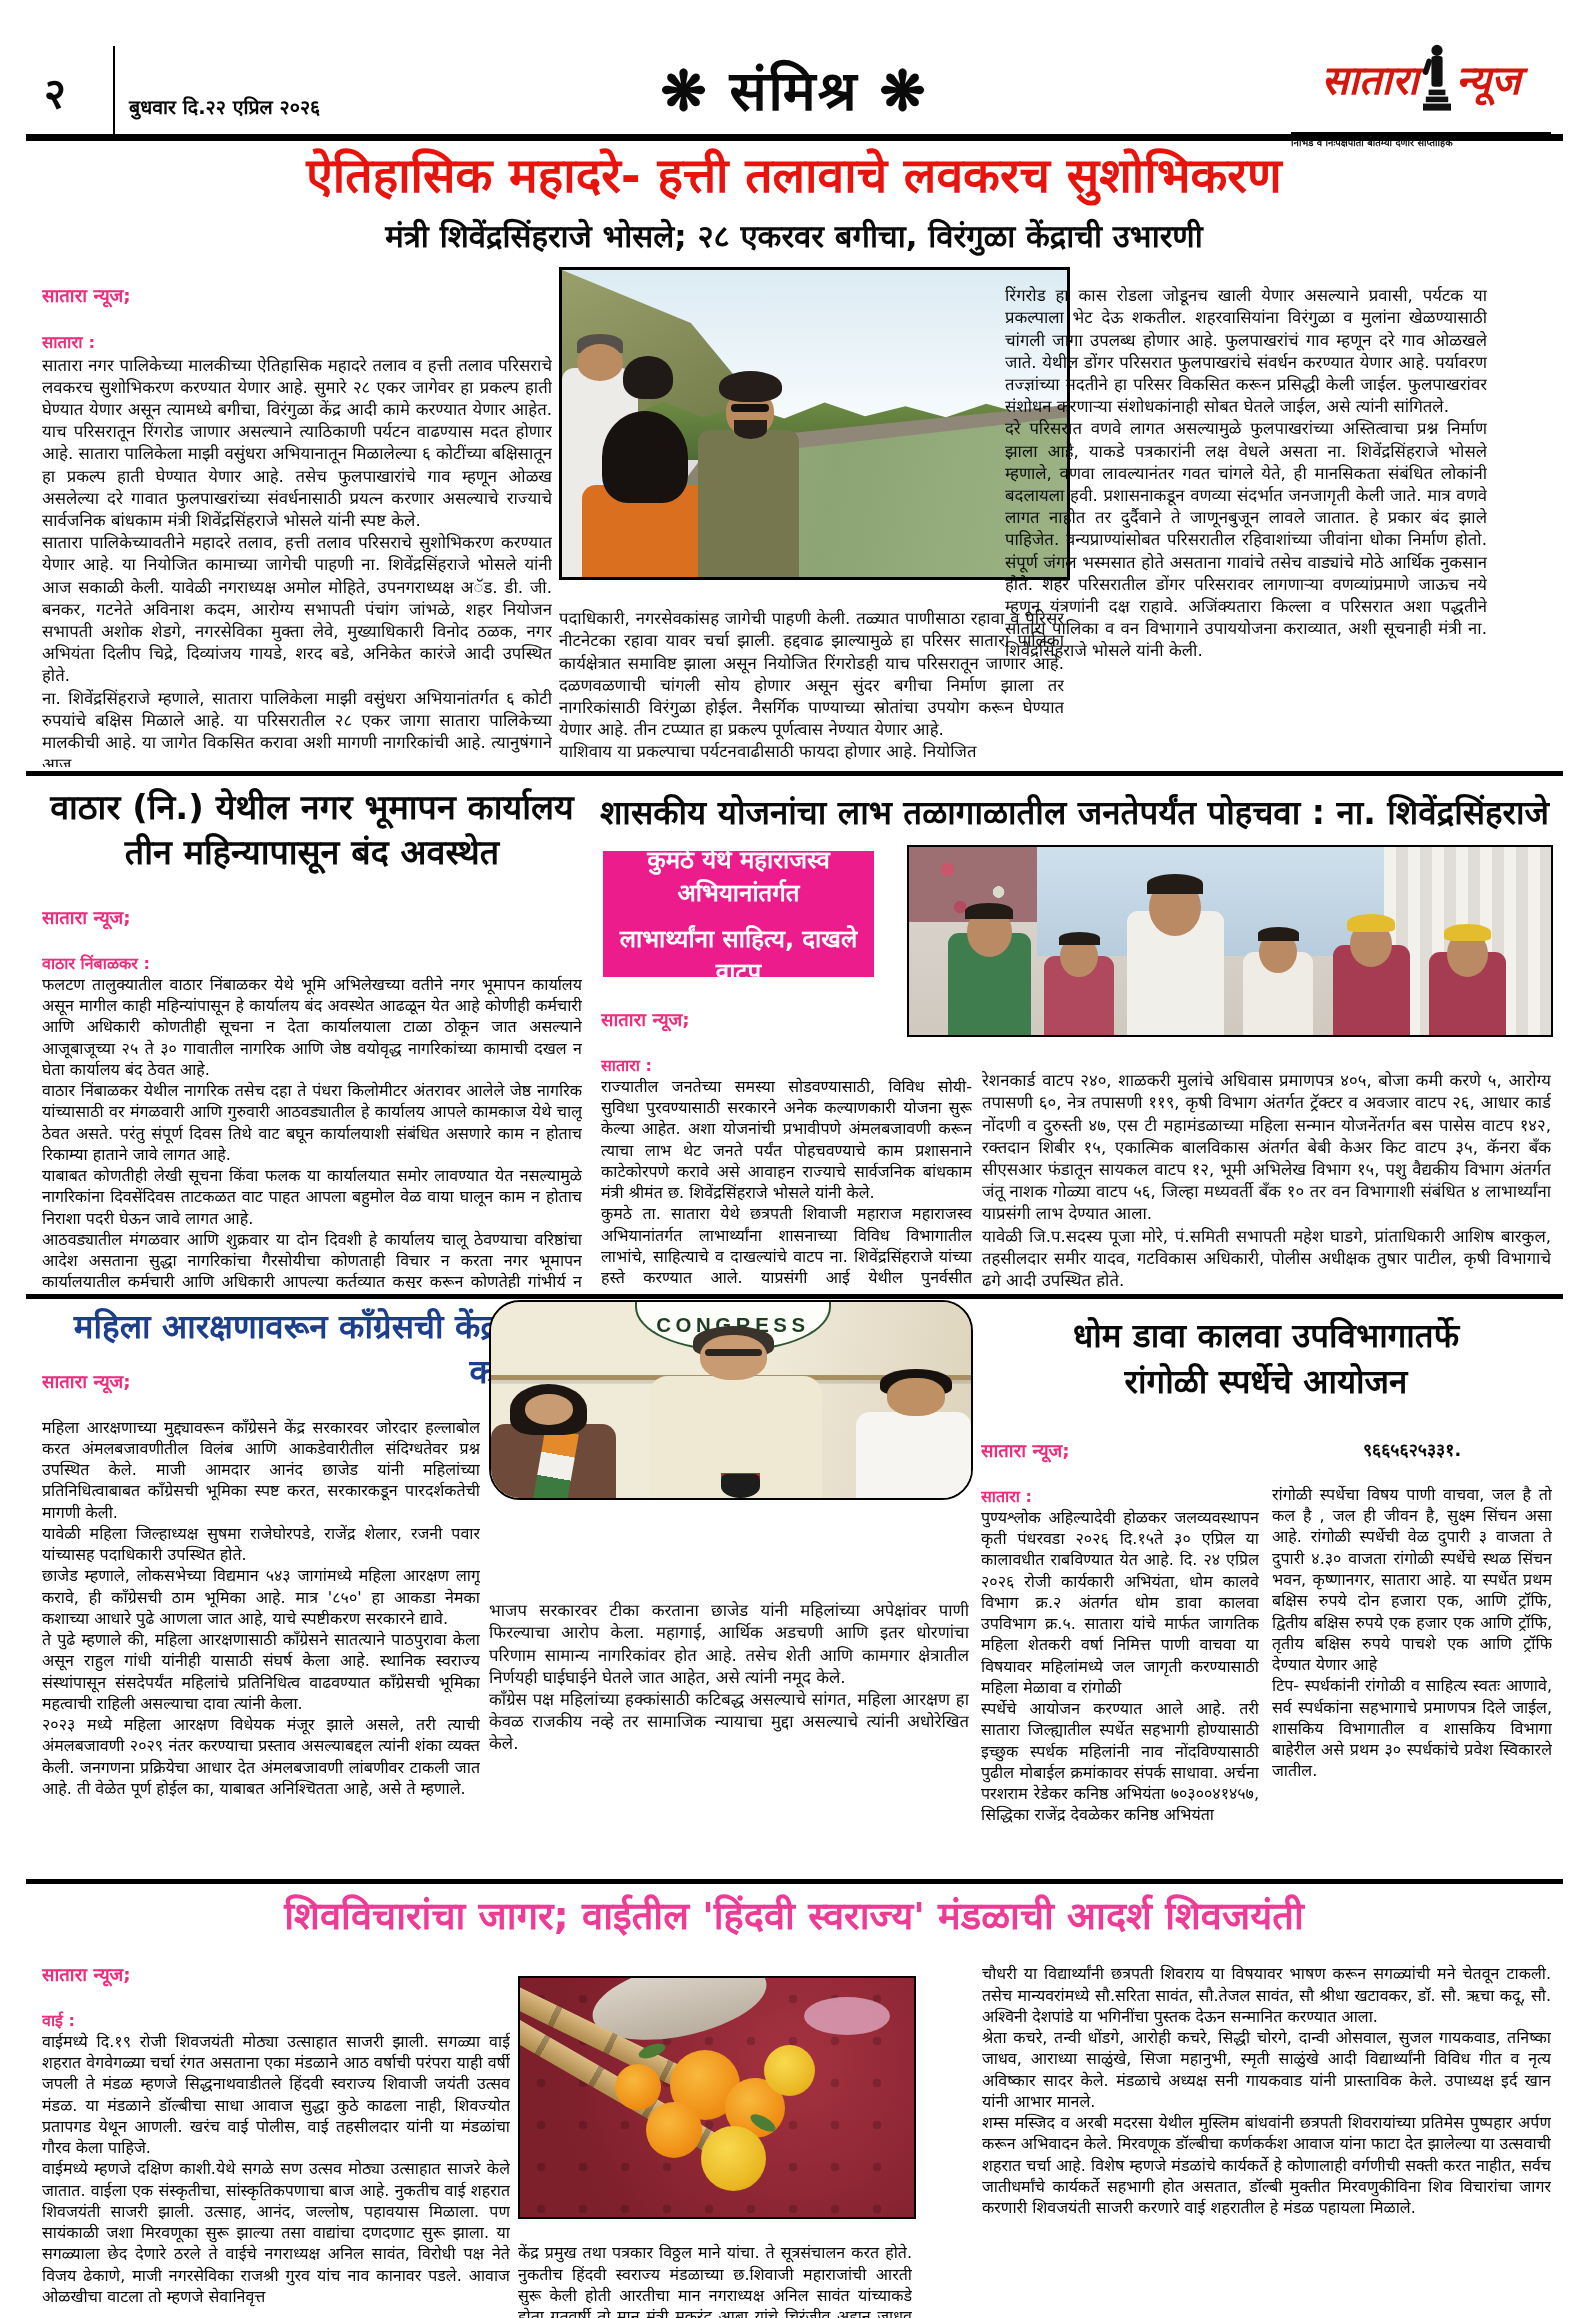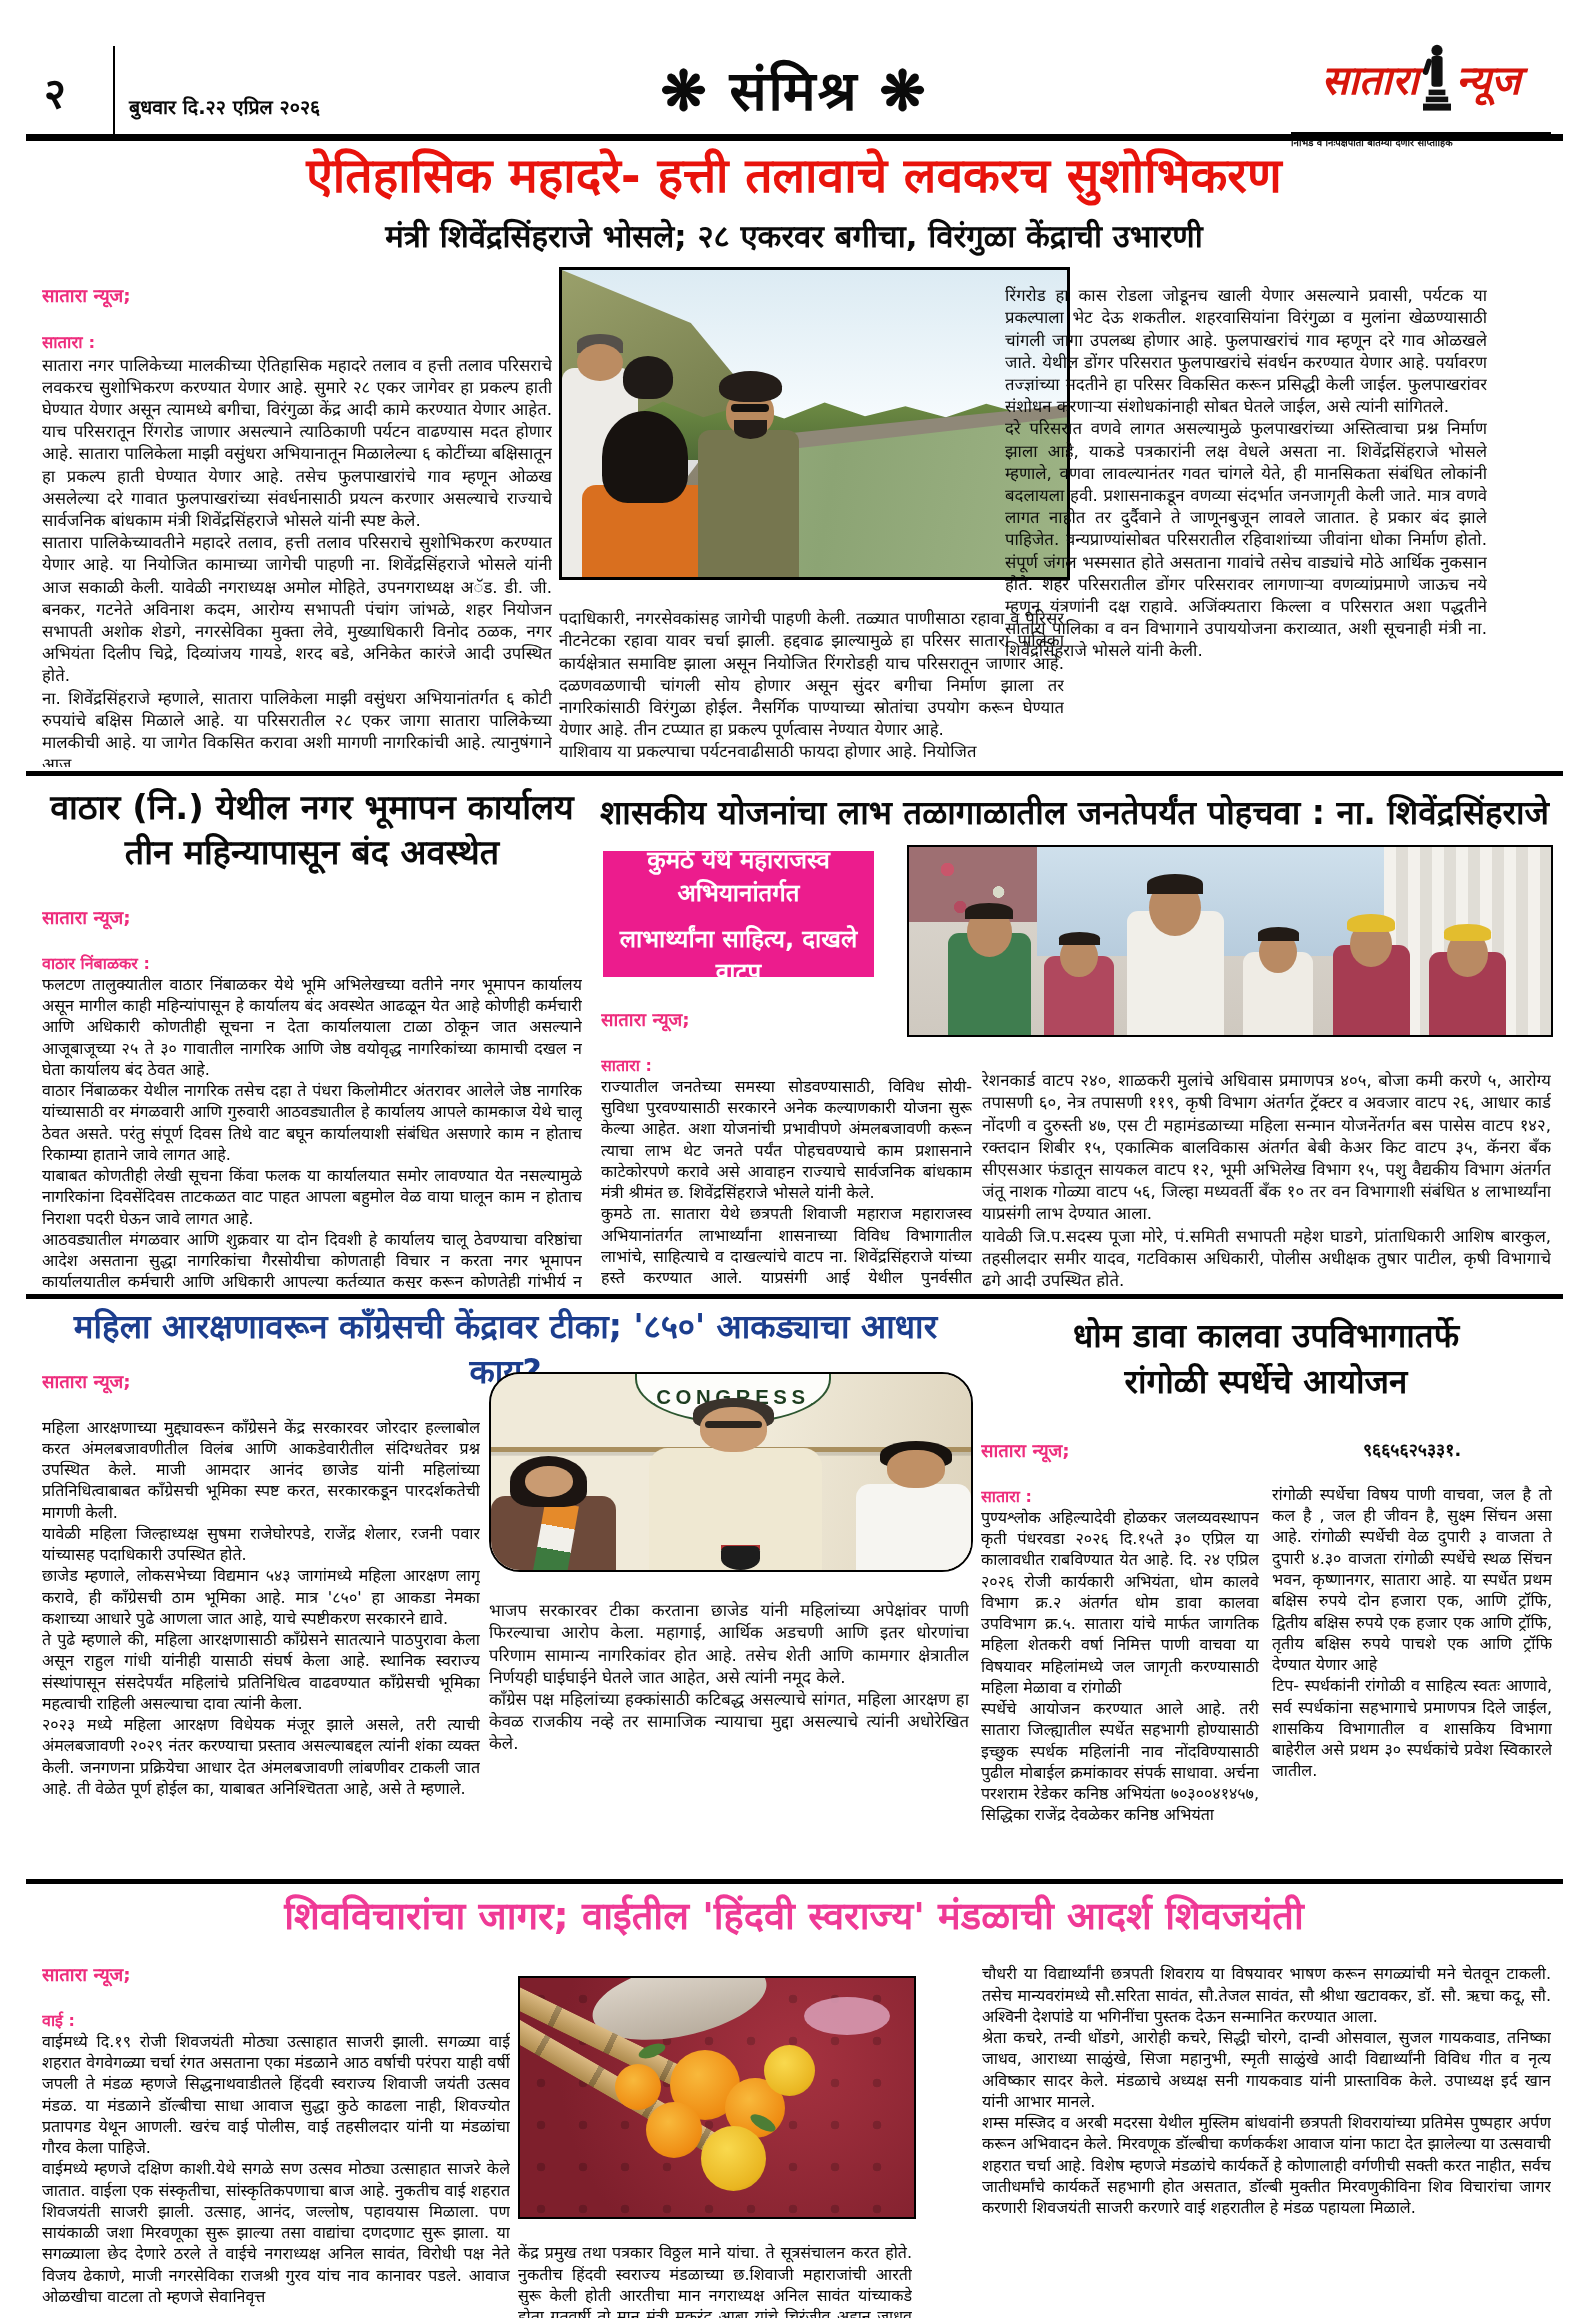--- a/index.html
+++ b/index.html
@@ -244,21 +244,21 @@
   <div class="abs s3l-headline">महिला आरक्षणावरून काँग्रेसची केंद्रावर टीका; '८५०' आकड्याचा आधार काय?</div>
   <div class="abs txt" style="left:42px;top:1349px;width:438px;height:525px;font-size:16px;">
     <div class="source">सातारा न्यूज;</div>
     <div>महिला आरक्षणाच्या मुद्द्यावरून काँग्रेसने केंद्र सरकारवर जोरदार हल्लाबोल करत अंमलबजावणीतील विलंब आणि आकडेवारीतील संदिग्धतेवर प्रश्न उपस्थित केले. माजी आमदार आनंद छाजेड यांनी महिलांच्या प्रतिनिधित्वाबाबत काँग्रेसची भूमिका स्पष्ट करत, सरकारकडून पारदर्शकतेची मागणी केली.
 यावेळी महिला जिल्हाध्यक्ष सुषमा राजेघोरपडे, राजेंद्र शेलार, रजनी पवार यांच्यासह पदाधिकारी उपस्थित होते.
 छाजेड म्हणाले, लोकसभेच्या विद्यमान ५४३ जागांमध्ये महिला आरक्षण लागू करावे, ही काँग्रेसची ठाम भूमिका आहे. मात्र '८५०' हा आकडा नेमका कशाच्या आधारे पुढे आणला जात आहे, याचे स्पष्टीकरण सरकारने द्यावे.
 ते पुढे म्हणाले की, महिला आरक्षणासाठी काँग्रेसने सातत्याने पाठपुरावा केला असून राहुल गांधी यांनीही यासाठी संघर्ष केला आहे. स्थानिक स्वराज्य संस्थांपासून संसदेपर्यंत महिलांचे प्रतिनिधित्व वाढवण्यात काँग्रेसची भूमिका महत्वाची राहिली असल्याचा दावा त्यांनी केला.
 २०२३ मध्ये महिला आरक्षण विधेयक मंजूर झाले असले, तरी त्याची अंमलबजावणी २०२९ नंतर करण्याचा प्रस्ताव असल्याबद्दल त्यांनी शंका व्यक्त केली. जनगणना प्रक्रियेचा आधार देत अंमलबजावणी लांबणीवर टाकली जात आहे. ती वेळेत पूर्ण होईल का, याबाबत अनिश्चितता आहे, असे ते म्हणाले.</div>
   </div>
 
-  <div class="photo" style="left:489px;top:1372px;width:480px;height:196px;border-width:2.8px;border-radius:31px;">
+  <div class="photo" style="left:489px;top:1300px;width:480px;height:196px;border-width:2.8px;border-radius:31px;">
     <div class="p3-wall"></div>
     <div class="p3-mold"></div>
     <div class="p3-sign">
       <span class="p3-signtext">CONGRESS</span>
     </div>
     <div class="p3-wleft-body"></div>
     <div class="p3-sash"></div>
     <div class="p3-wleft-hair"></div>
     <div class="p3-wleft-face"></div>
     <div class="p3-mc-body"></div>

